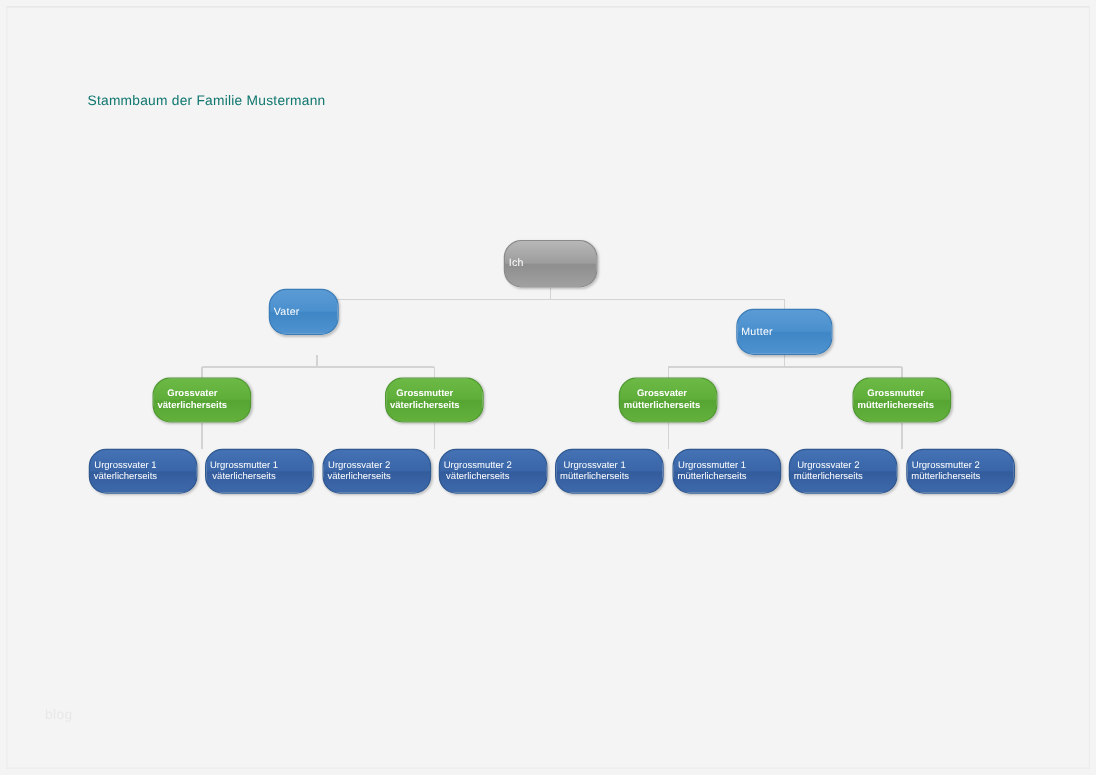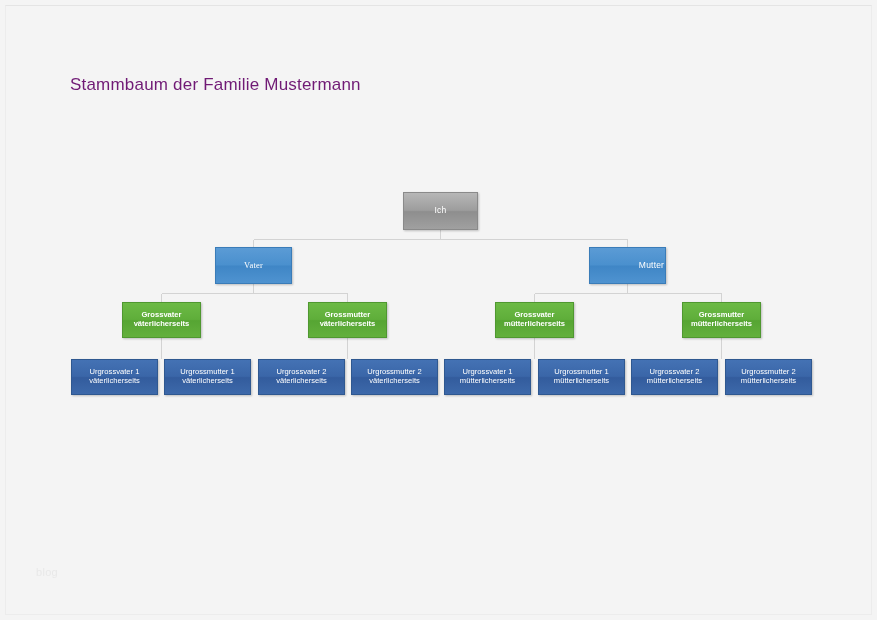--- a/index.html
+++ b/index.html
@@ -33,23 +33,23 @@
     border: 1px solid #ececec;
     border-top-color: #e4e4e4;
     pointer-events: none;
   }
 
   
   #title {
     position: absolute;
     left: 70px;
     top: 75px;
-    font-size: 17px;
+    font-size: 11px;
     letter-spacing: .2px;
-    color: #701a75;
+    color: #0f766e;
     white-space: nowrap;
   }
 
   
   #links {
     position: absolute;
     left: 0; top: 0;
     width: 877px;
     height: 620px;
   }
@@ -58,26 +58,27 @@
     stroke-width: 1;
     shape-rendering: crispEdges;
   }
 
   
   .node {
     position: absolute;
     box-sizing: border-box;
     display: flex;
     align-items: center;
-    justify-content: center;
+    justify-content: flex-start;
     text-align: center;
     color: #ffffff;
     line-height: 1.16;
     overflow: hidden;
     box-shadow: 1px 1px 2px rgba(0,0,0,.22);
+    border-radius: 14px;
   }
   .node .lbl {
     display: block;
     padding: 0 3px;
     white-space: pre-line;
   }
 
   
   .n-root {
     background: linear-gradient(to bottom, #b7b7b7 0%, #9d9d9d 48%, #8e8e8e 52%, #a0a0a0 100%);
@@ -149,25 +150,25 @@
     <line x1="161.5" y1="338" x2="161.5" y2="359"></line>
     <line x1="347.5" y1="338" x2="347.5" y2="359"></line>
     <line x1="534.5" y1="338" x2="534.5" y2="359"></line>
     <line x1="721.5" y1="338" x2="721.5" y2="359"></line>
   </svg>
 
   <div class="node n-root" style="left:403px; top:192px; width:75px; height:38px;">
     <span class="lbl">Ich</span>
   </div>
 
-  <div class="node n-parent" style="left:215px; top:247px; width:77px; height:37px;font-family:Liberation Serif, serif;">
+  <div class="node n-parent" style="left:215px; top:231px; width:56px; height:37px;">
     <span class="lbl">Vater</span>
   </div>
 
-  <div class="node n-parent" style="left:589px; top:247px; width:77px; height:37px;padding-left:48px;">
+  <div class="node n-parent" style="left:589px; top:247px; width:77px; height:37px;">
     <span class="lbl">Mutter</span>
   </div>
 
   <div class="node n-grand" style="left:122px; top:302px; width:79px; height:36px;">
     <span class="lbl">Grossvater
 väterlicherseits</span>
   </div>
 
   <div class="node n-grand" style="left:308px; top:302px; width:79px; height:36px;">
     <span class="lbl">Grossmutter

